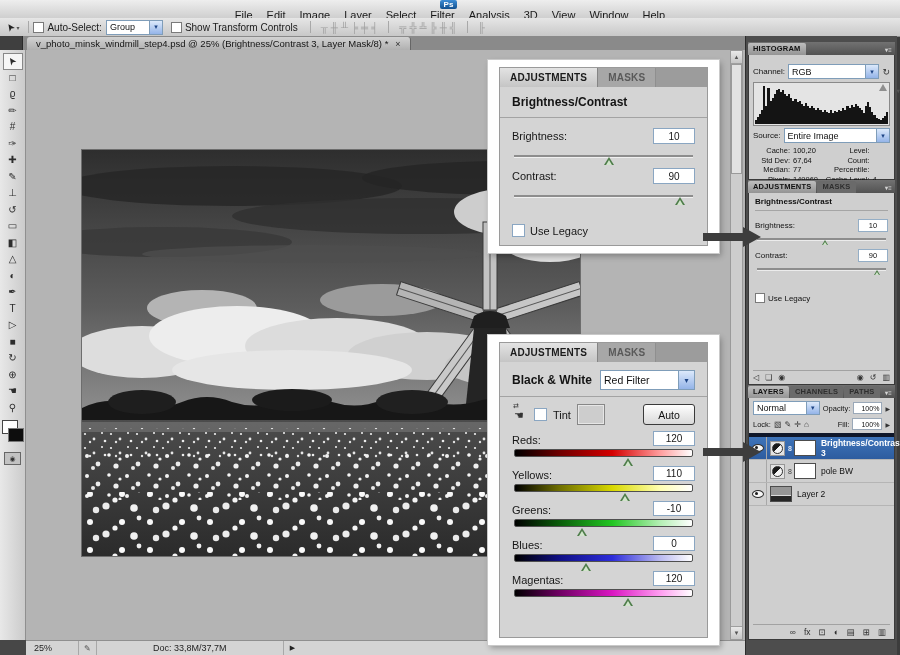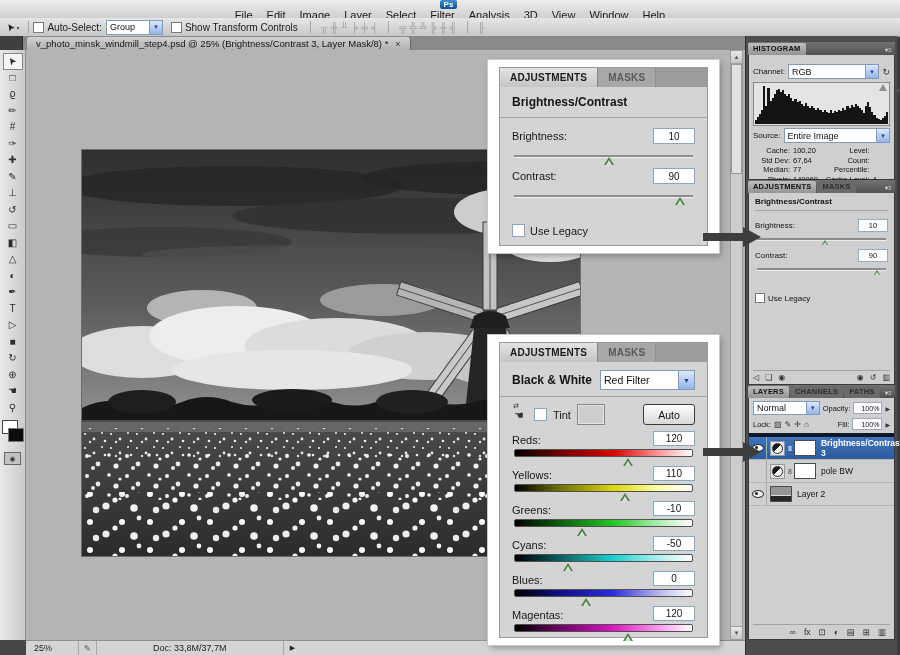--- a/index.html
+++ b/index.html
@@ -785,29 +785,20 @@
               <div class="bw-top">
                 <span>Greens:</span>
                 <span class="f-num">-10</span>
               </div>
               <div class="bw-track" style="background: linear-gradient(90deg, rgb(0, 0, 0), rgb(11, 92, 11) 25%, rgb(34, 198, 34) 55%, rgb(180, 239, 180) 82%, rgb(255, 255, 255));">
                 <span class="ftri" style="left: 38%;"></span>
               </div>
             </div>
             <div class="bw-slider">
               <div class="bw-top">
-                <span>Cyans:</span>
-                <span class="f-num">-50</span>
-              </div>
-              <div class="bw-track" style="background: linear-gradient(90deg, rgb(0, 0, 0), rgb(11, 92, 92) 25%, rgb(26, 208, 208) 55%, rgb(180, 239, 239) 82%, rgb(255, 255, 255));">
-                <span class="ftri" style="left: 30%;"></span>
-              </div>
-            </div>
-            <div class="bw-slider">
-              <div class="bw-top">
                 <span>Blues:</span>
                 <span class="f-num">0</span>
               </div>
               <div class="bw-track" style="background: linear-gradient(90deg, rgb(0, 0, 0), rgb(16, 16, 132) 25%, rgb(45, 45, 218) 55%, rgb(186, 186, 240) 82%, rgb(255, 255, 255));">
                 <span class="ftri" style="left: 40%;"></span>
               </div>
             </div>
             <div class="bw-slider">
               <div class="bw-top">
                 <span>Magentas:</span>

